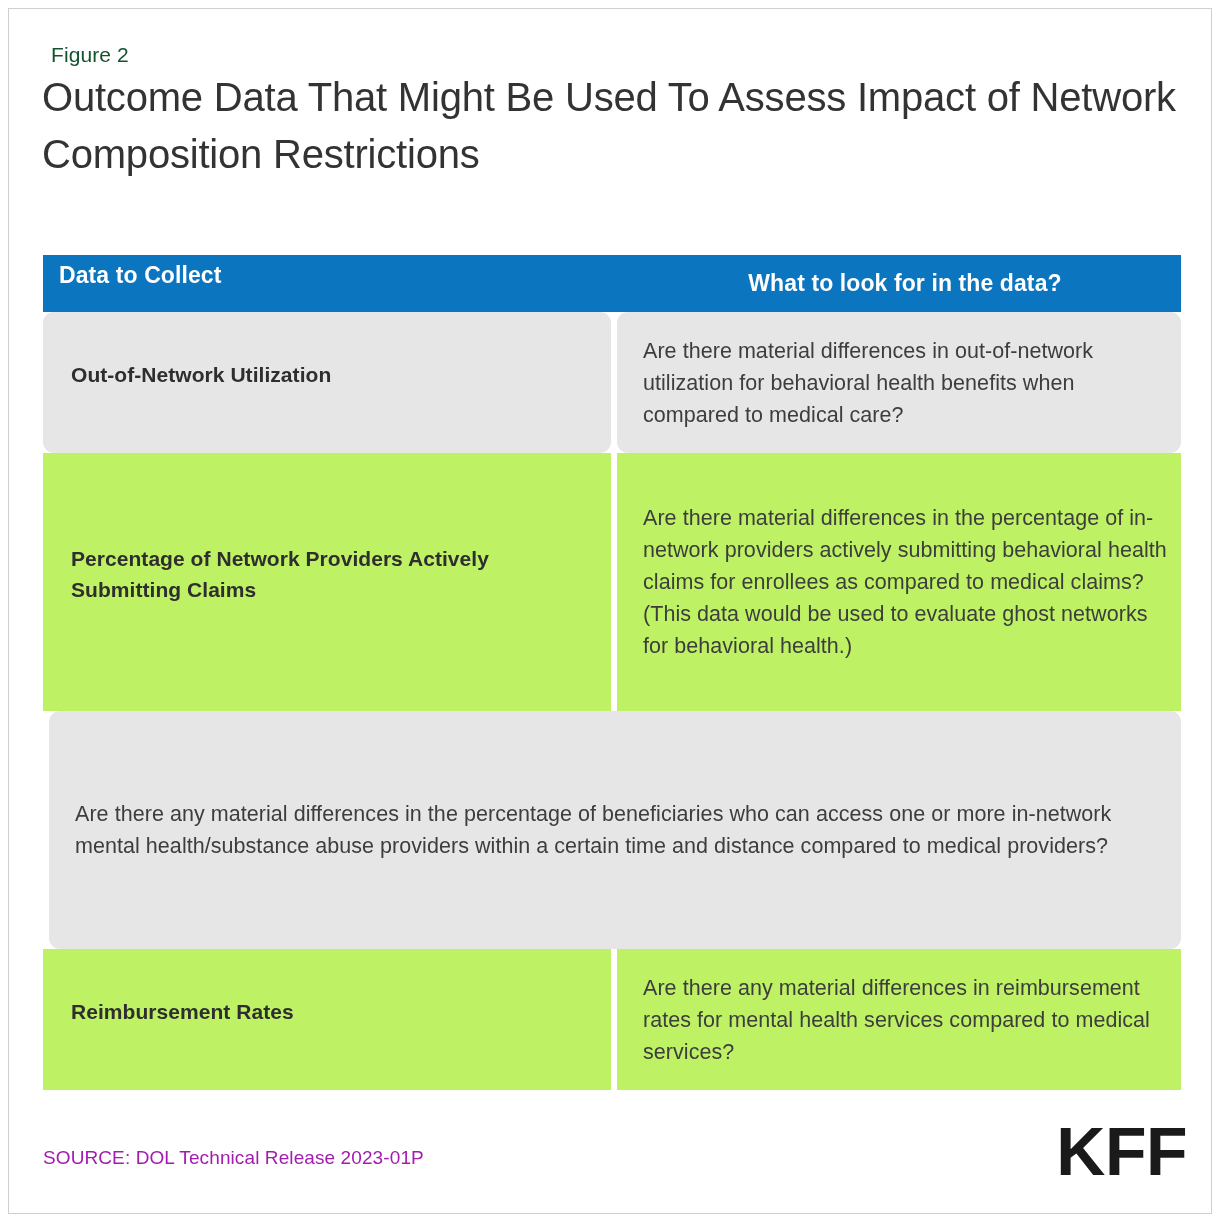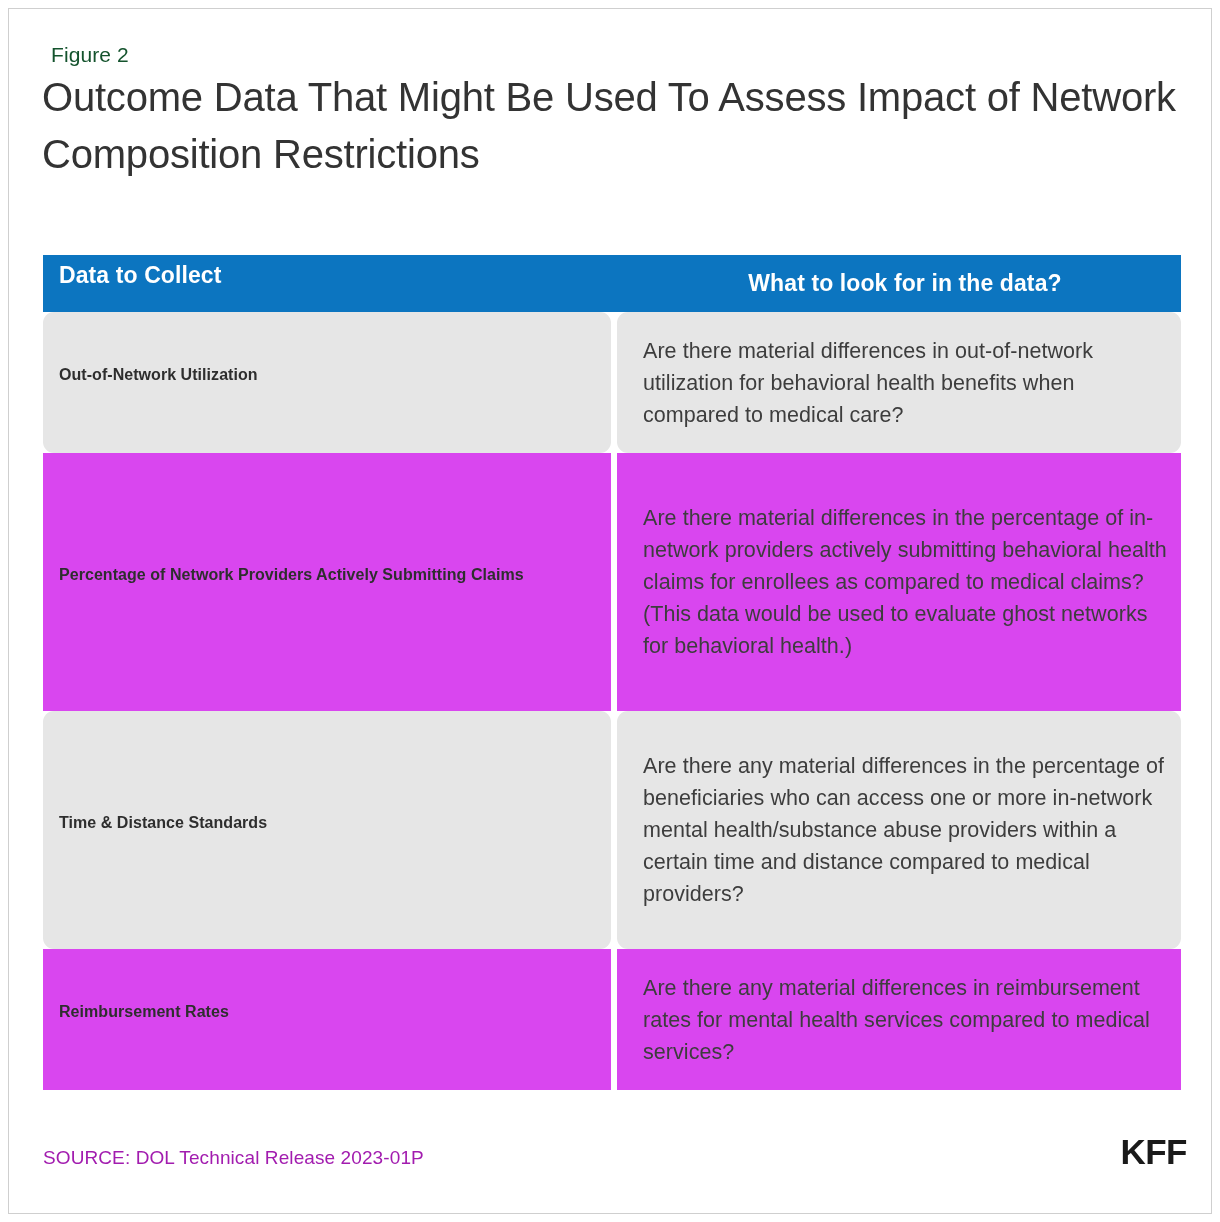--- a/index.html
+++ b/index.html
@@ -89,28 +89,29 @@
     font-size: 23px;
     font-weight: bold;
     color: #ffffff;
     letter-spacing: 0.1px;
   }
 
   
   .body-row.shaded .col-a,
   .body-row.shaded .col-b { background: #e6e6e6; border-radius: 11px; }
   .body-row.plain .col-a,
-  .body-row.plain .col-b { background: #d946ef; }
+  .body-row.plain .col-b { background: #bef264; }
 
   .cell-label {
-    font-size: 16px;
+    font-size: 21px;
     font-weight: bold;
     color: #2e2e2e;
     line-height: 31px;
     letter-spacing: 0.05px;
+    margin-left: 12px;
   }
 
   .cell-desc {
     font-size: 21.5px;
     font-weight: 400;
     color: #3d3d3d;
     line-height: 32px;
     letter-spacing: 0.05px;
   }
 
@@ -126,21 +127,21 @@
     top: 1138px;
     font-size: 19px;
     color: #a21caf;
     letter-spacing: 0.1px;
   }
 
   #kff-logo {
     position: absolute;
     right: 24px;
     top: 1116px;
-    font-size: 35px;
+    font-size: 68px;
     font-weight: bold;
     color: #1a1a1a;
     letter-spacing: -0.5px;
     line-height: 53px;
     margin-left: 28px;
   }
 </style>
 </head>
 <body>
 
@@ -176,23 +177,20 @@
       <div class="col-a">
         <span class="cell-label">Percentage of Network Providers Actively Submitting Claims</span>
       </div>
       <div class="col-gap"></div>
       <div class="col-b">
         <span class="cell-desc">Are there material differences in the percentage of in-network providers actively submitting behavioral health claims for enrollees as compared to medical claims? (This data would be used to evaluate ghost networks for behavioral health.)</span>
       </div>
     </div>
 
     <div class="table-row body-row shaded row-h-3">
-      <div class="col-a">
-        <span class="cell-label">Time &amp; Distance Standards</span>
-      </div>
       <div class="col-gap"></div>
       <div class="col-b">
         <span class="cell-desc">Are there any material differences in the percentage of beneficiaries who can access one or more in-network mental health/substance abuse providers within a certain time and distance compared to medical providers?</span>
       </div>
     </div>
 
     <div class="table-row body-row plain row-h-4">
       <div class="col-a">
         <span class="cell-label">Reimbursement Rates</span>
       </div>

